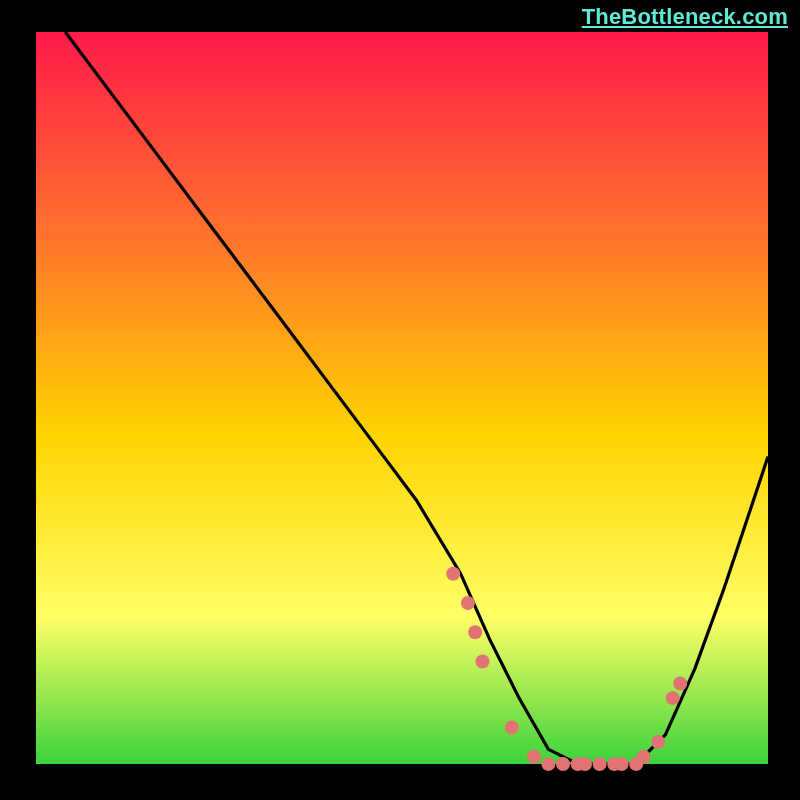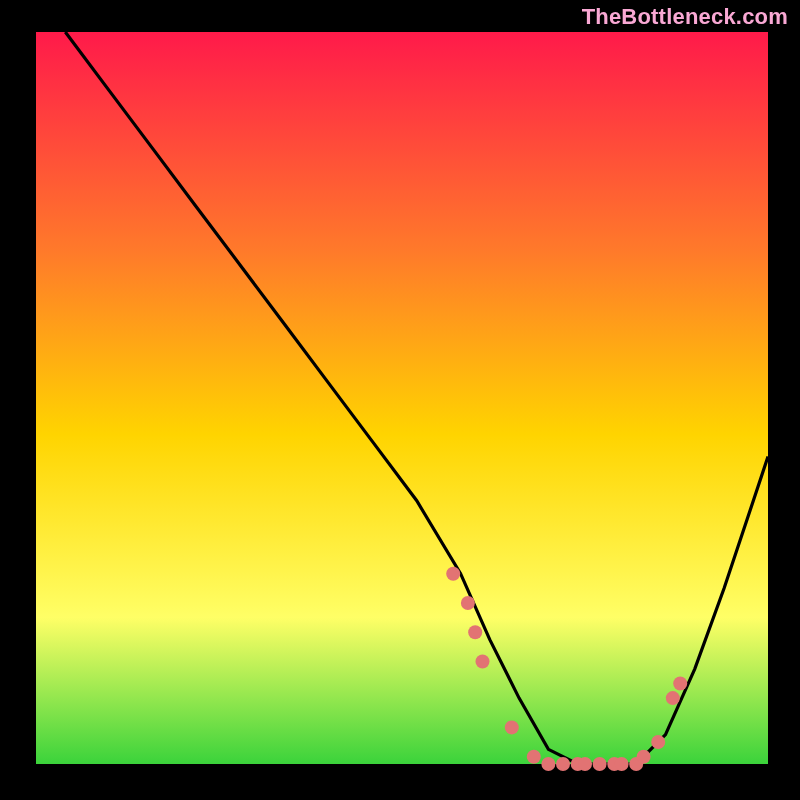--- a/index.html
+++ b/index.html
@@ -20,23 +20,24 @@
     top: 0;
     left: 0;
   }
   .watermark {
     position: absolute;
     top: 4px;
     right: 12px;
     font-family: Arial, Helvetica, sans-serif;
     font-size: 22px;
     font-weight: 600;
-    color: #f9a8d4;
+    color: #5eead4;
     letter-spacing: 0.2px;
     user-select: none;
+    text-decoration: underline;
   }
 </style>
 </head>
 <body>
 
 <div class="chart-container">
   <svg class="chart" width="800" height="800" viewBox="0 0 800 800">
     <defs>
       <linearGradient id="bg-grad" x1="0" y1="0" x2="0" y2="1">
         <stop id="g0" offset="0%" stop-color="#ff1a4a"></stop>

